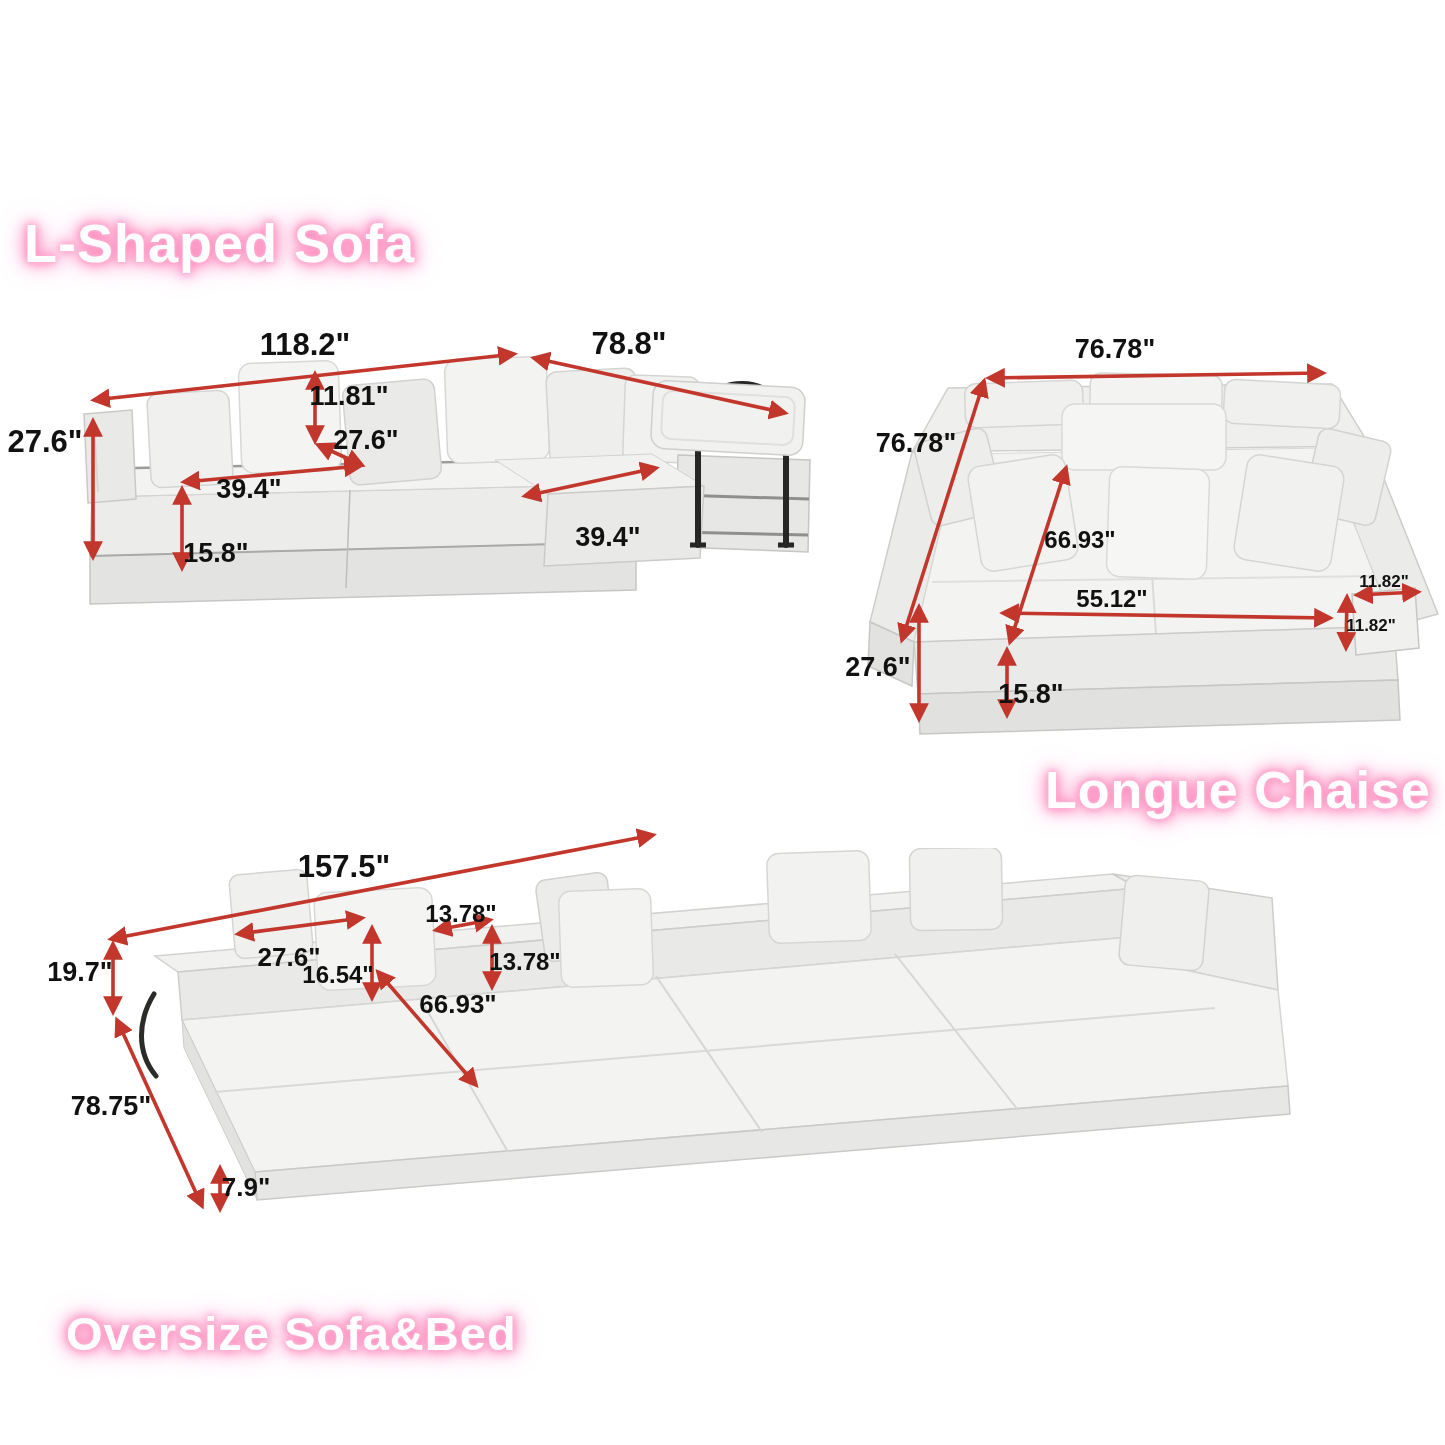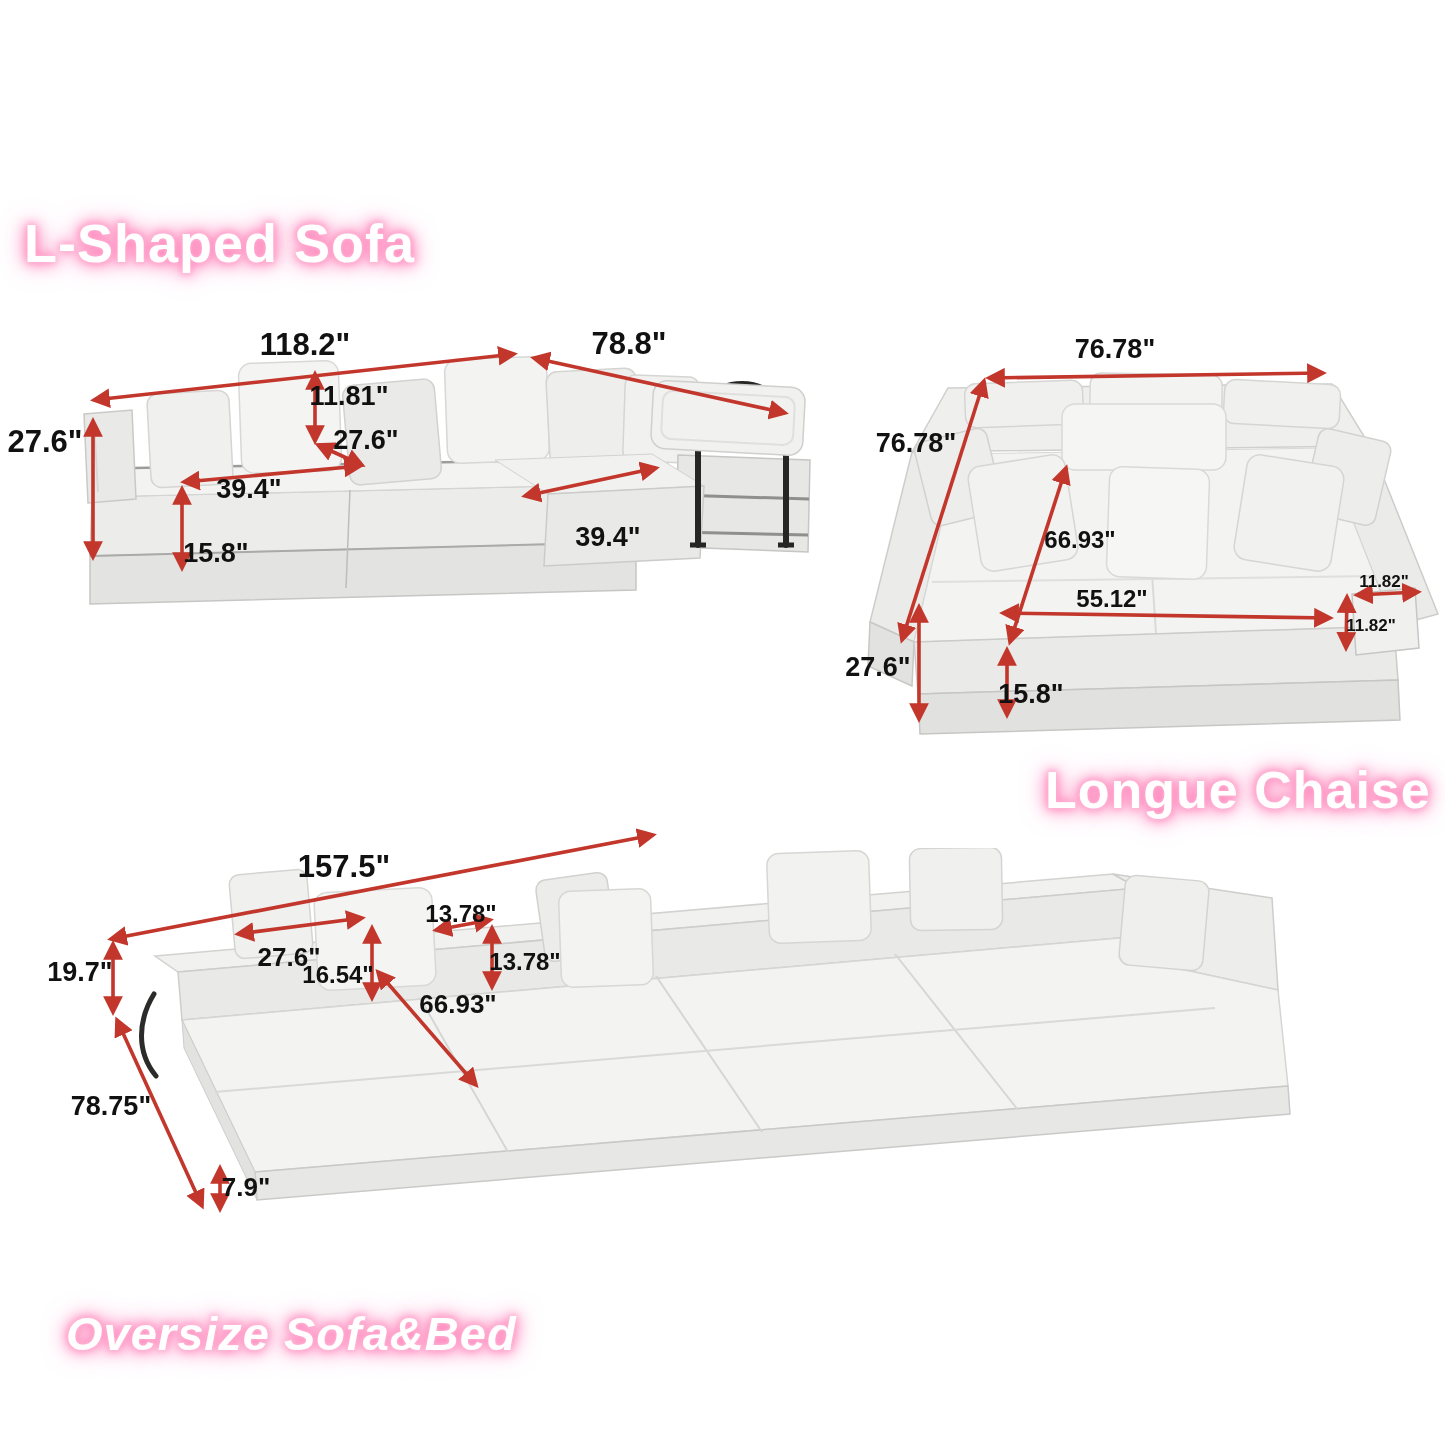--- a/index.html
+++ b/index.html
@@ -154,21 +154,21 @@
     <line class="dim-arrow" x1="238" y1="934" x2="362" y2="918" marker-start="url(#mStart)" marker-end="url(#mEnd)" stroke="#c2362b"></line>
     <line class="dim-arrow" x1="372" y1="928" x2="372" y2="998" marker-start="url(#mStart)" marker-end="url(#mEnd)" stroke="#c2362b"></line>
     <line class="dim-arrow" x1="436" y1="930" x2="490" y2="920" marker-start="url(#mStart)" marker-end="url(#mEnd)" stroke="#c2362b"></line>
     <line class="dim-arrow" x1="492" y1="928" x2="492" y2="987" marker-start="url(#mStart)" marker-end="url(#mEnd)" stroke="#c2362b"></line>
     <line class="dim-arrow" x1="378" y1="972" x2="476" y2="1085" marker-start="url(#mStart)" marker-end="url(#mEnd)" stroke="#c2362b"></line>
     <line class="dim-arrow" x1="220" y1="1168" x2="220" y2="1209" marker-start="url(#mStart)" marker-end="url(#mEnd)" stroke="#c2362b"></line>
   </svg>
 
   <div class="ptitle" style="left: 1045px; top: 760px; font-size: 52px; color: rgb(255, 255, 255); text-shadow: rgb(255, 192, 218) 0px 0px 4px, rgb(255, 122, 181) 0px 0px 9px, rgb(255, 122, 181) 0px 0px 16px, rgb(255, 122, 181) 0px 0px 26px;">Longue Chaise</div>
   <div class="ptitle" style="left: 24px; top: 212px; font-size: 54px; color: rgb(255, 255, 255); text-shadow: rgb(255, 192, 218) 0px 0px 4px, rgb(255, 122, 181) 0px 0px 9px, rgb(255, 122, 181) 0px 0px 16px, rgb(255, 122, 181) 0px 0px 26px;">L-Shaped Sofa</div>
-  <div class="ptitle" style="left: 66px; top: 1306px; font-size: 47px; color: rgb(255, 255, 255); text-shadow: rgb(255, 192, 218) 0px 0px 4px, rgb(255, 122, 181) 0px 0px 9px, rgb(255, 122, 181) 0px 0px 16px, rgb(255, 122, 181) 0px 0px 26px; font-style: italic;">Oversize Sofa&amp;Bed</div>
+  <div class="ptitle" style="left: 66px; top: 1306px; font-size: 47px; color: rgb(255, 255, 255); text-shadow: rgb(255, 192, 218) 0px 0px 4px, rgb(255, 122, 181) 0px 0px 9px, rgb(255, 122, 181) 0px 0px 16px, rgb(255, 122, 181) 0px 0px 26px;">Oversize Sofa&amp;Bed</div>
 
   <div class="dim" style="left: 305px; top: 345px; font-size: 31px; color: rgb(17, 17, 17);">118.2"</div>
   <div class="dim" style="left: 629px; top: 344px; font-size: 31px; color: rgb(17, 17, 17);">78.8"</div>
   <div class="dim" style="left: 45px; top: 442px; font-size: 31px; color: rgb(17, 17, 17);">27.6"</div>
   <div class="dim" style="left: 349px; top: 396px; font-size: 27px; color: rgb(17, 17, 17);">11.81"</div>
   <div class="dim" style="left: 366px; top: 440px; font-size: 27px; color: rgb(17, 17, 17);">27.6"</div>
   <div class="dim" style="left: 249px; top: 489px; font-size: 27px; color: rgb(17, 17, 17);">39.4"</div>
   <div class="dim" style="left: 608px; top: 537px; font-size: 27px; color: rgb(17, 17, 17);">39.4"</div>
   <div class="dim" style="left: 216px; top: 553px; font-size: 27px; color: rgb(17, 17, 17);">15.8"</div>
 

